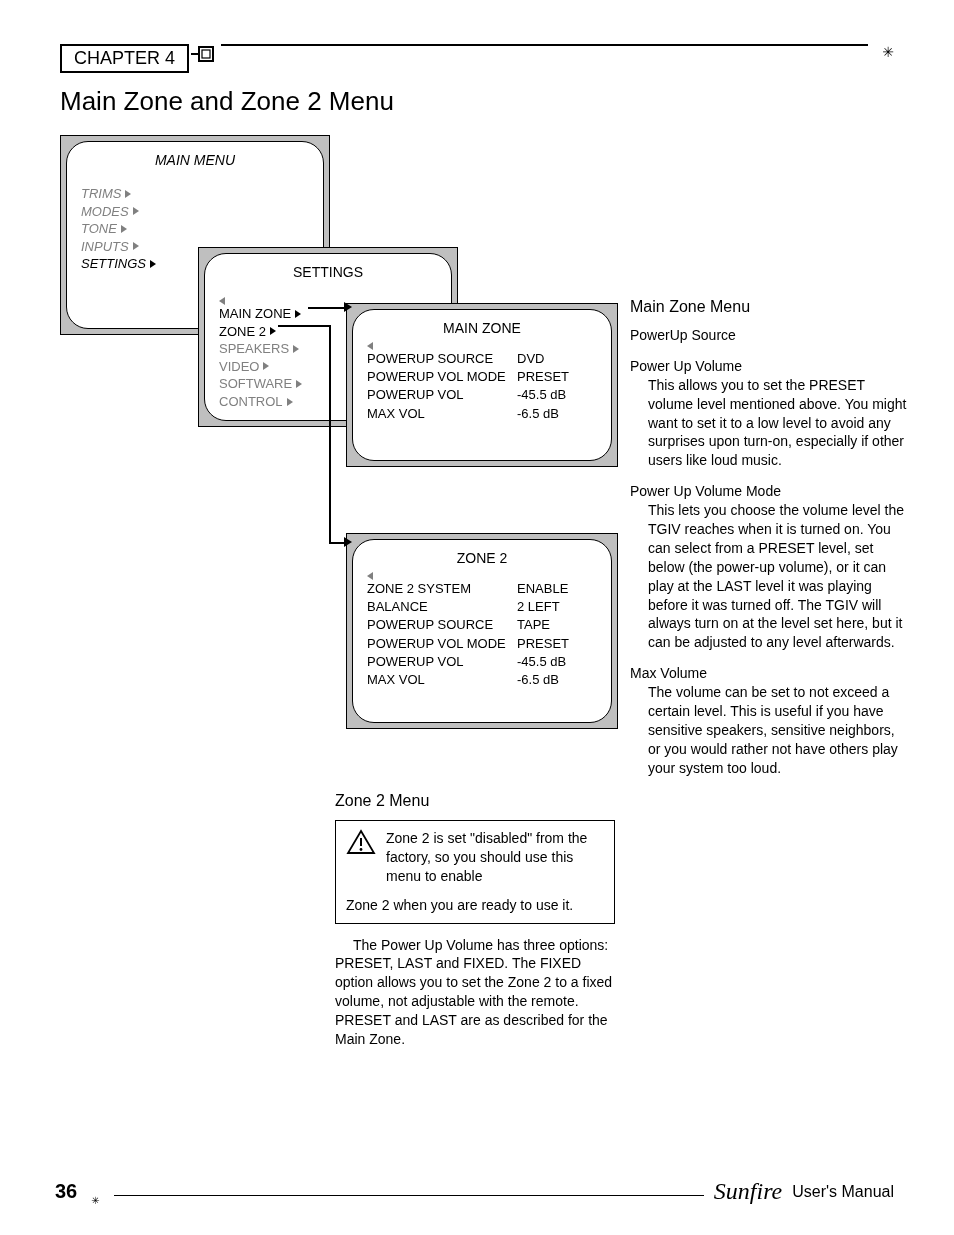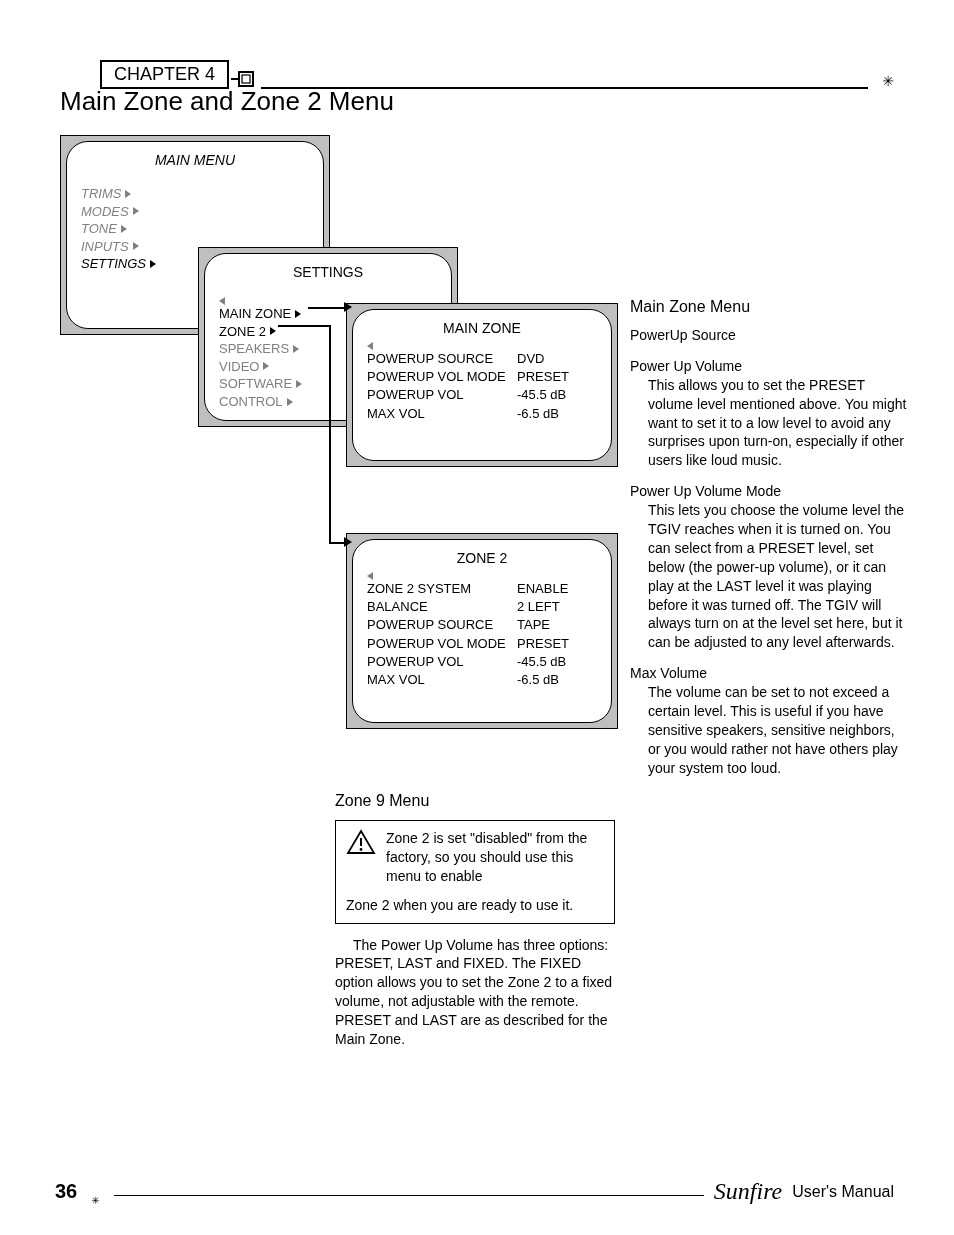--- a/index.html
+++ b/index.html
@@ -9,22 +9,22 @@
     background: #fff;
     width: 954px;
     height: 1235px;
     position: relative;
     font-size: 14px;
   }
 
   
   .header {
     position: absolute;
-    top: 60px; left: 60px; right: 60px;
-    display: flex; align-items: flex-end; gap: 8px; margin-left: 40px;
+    top: 44px; left: 60px; right: 60px;
+    display: flex; align-items: flex-start; gap: 8px;
   }
   .chapter-box {
     border: 2px solid #000;
     padding: 2px 12px;
     font-size: 18px;
     background: #fff;
     z-index: 2;
   }
   .header-line {
     flex: 1;
@@ -305,21 +305,21 @@
     <span class="name">Power Up Volume Mode</span>
     <span class="desc">This lets you choose the volume level the TGIV reaches when it is turned on. You can select from a PRESET level, set below (the power-up volume), or it can play at the LAST level it was playing before it was turned off. The TGIV will always turn on at the level set here, but it can be adjusted to any level afterwards.</span>
   </div>
   <div class="entry">
     <span class="name">Max Volume</span>
     <span class="desc">The volume can be set to not exceed a certain level. This is useful if you have sensitive speakers, sensitive neighbors, or you would rather not have others play your system too loud.</span>
   </div>
 </div>
 
 <div class="col-left-text">
-  <h2 class="section">Zone 9 Menu</h2>
+  <h2 class="section">Zone 2 Menu</h2>
   <div class="notice">
     <span class="warn-icon">
       <svg viewBox="0 0 30 26" width="30" height="26">
         <polygon points="15,2 28,24 2,24" fill="none" stroke="#000" stroke-width="1.8"></polygon>
         <line x1="15" y1="9" x2="15" y2="17" stroke="#000" stroke-width="2"></line>
         <circle cx="15" cy="20.5" r="1.4" fill="#000"></circle>
       </svg>
     </span>
     <span class="txt">Zone 2 is set "disabled" from the factory, so you should use this menu to enable</span>
     <span class="full">Zone 2 when you are ready to use it.</span>

